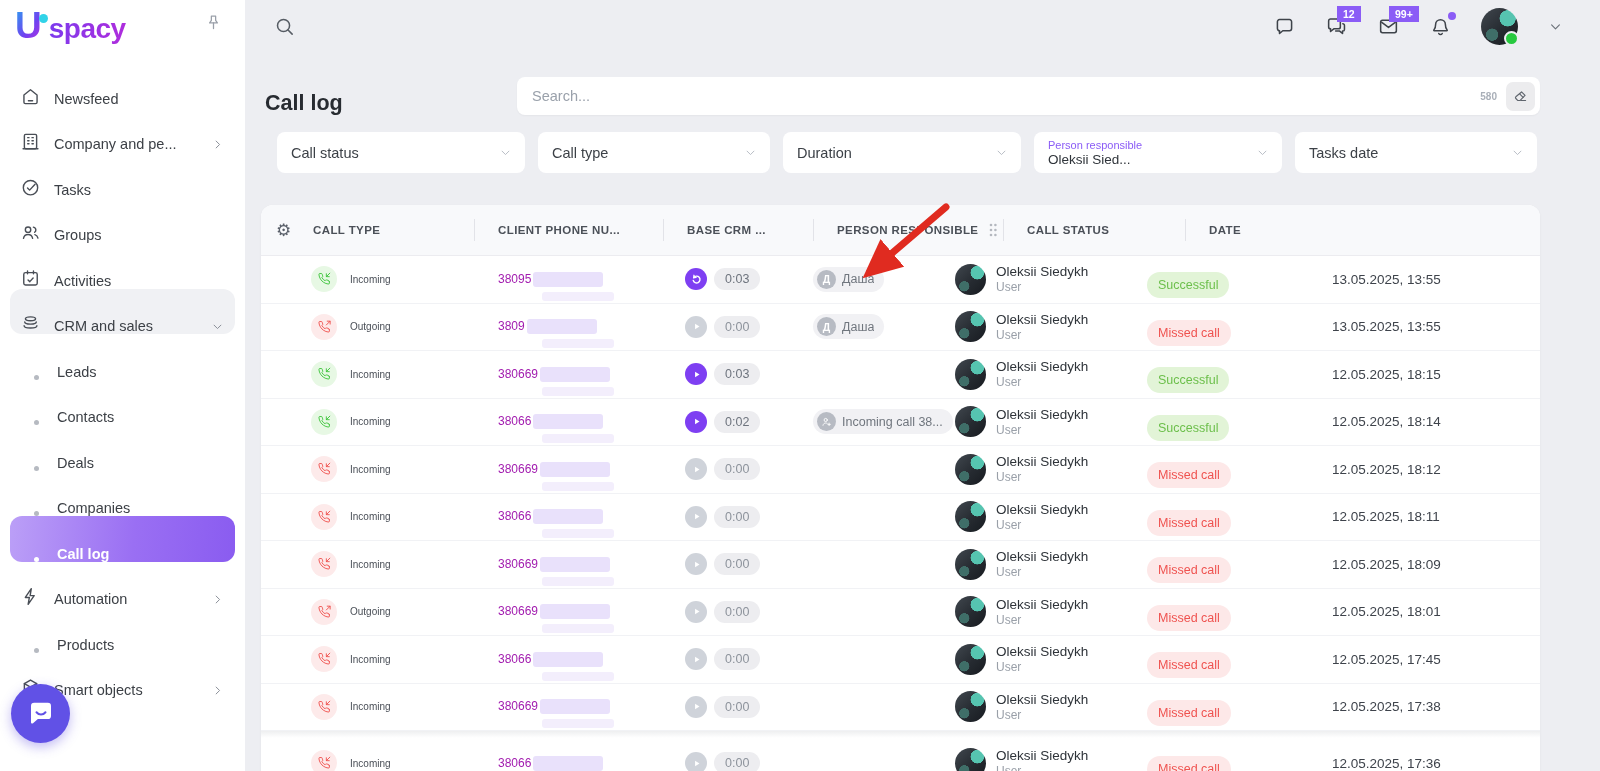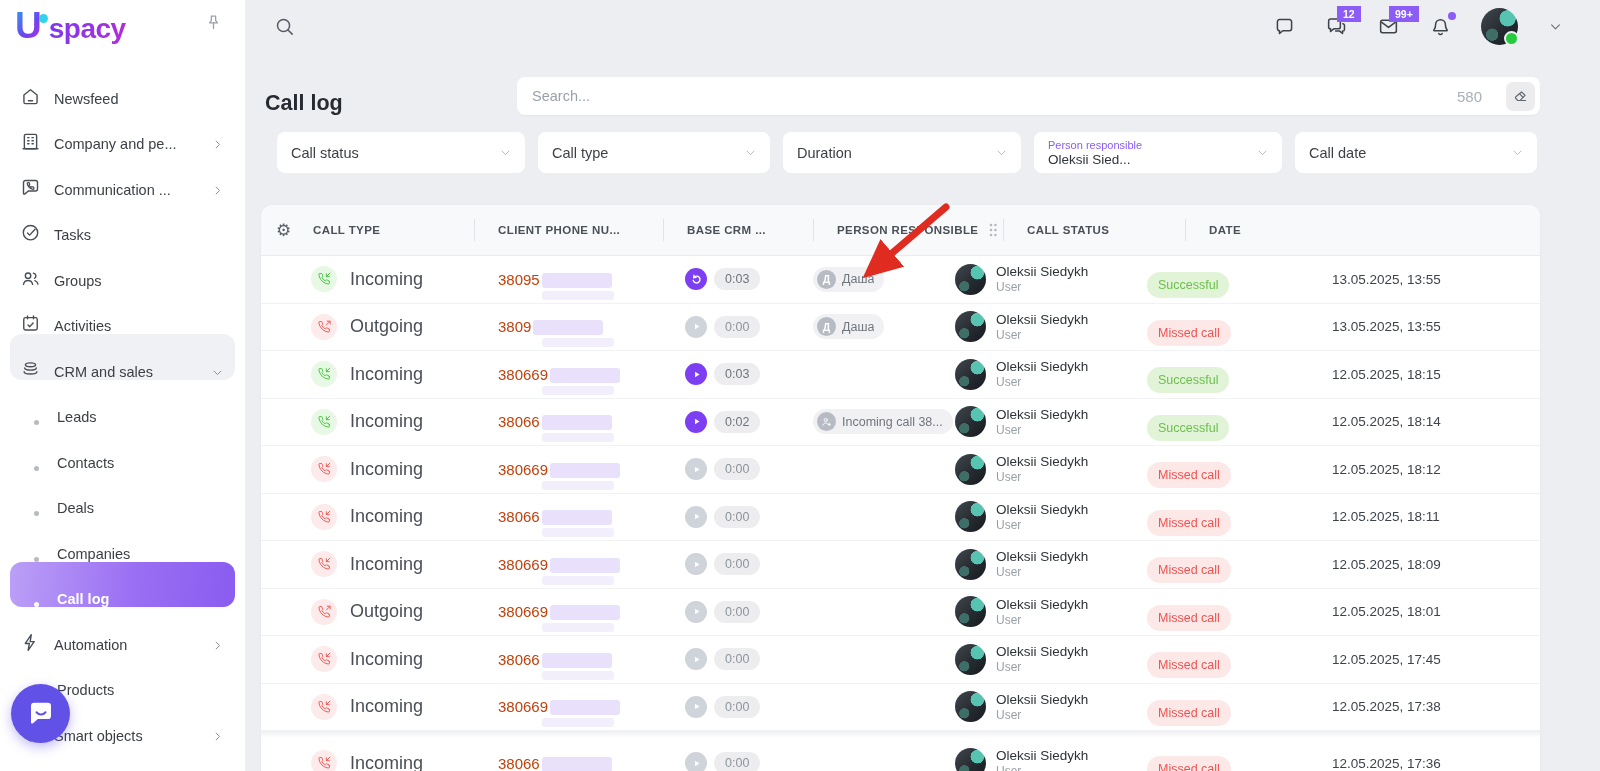--- a/index.html
+++ b/index.html
@@ -57,21 +57,21 @@
   .tb-chev{color:#6a7078;cursor:pointer;}
   .tb-chev svg{width:17px;height:17px;}
 
   
   .title{position:absolute;left:265px;top:77px;font-size:21.5px;font-weight:700;color:#272b31;}
   .searchbar{position:absolute;left:517px;top:77px;width:1023px;height:38px;background:#fff;border-radius:8px;
              display:flex;align-items:center;box-sizing:border-box;padding-right:5px;box-shadow:0 1px 2px rgba(0,0,0,.04);}
   .search-input{flex:1;border:none;outline:none;background:transparent;padding:0 15px;font-size:14.5px;color:#333;
                 font-family:inherit;}
   .search-input::placeholder{color:#9aa1ab;}
-  .count{color:#a9afb8;font-size:15px;margin-right:24px;}
+  .count{color:#a9afb8;font-size:10px;margin-right:9px;font-weight:bold;}
   .eraserbtn{width:29px;height:29px;border:none;border-radius:7px;background:#ececee;color:#5f656d;cursor:pointer;
              display:flex;align-items:center;justify-content:center;padding:0;}
   .eraserbtn svg{width:17px;height:17px;}
 
   
   .filters{position:absolute;left:277px;top:132px;display:flex;gap:13px;}
   .filter{height:41px;background:#fff;border-radius:8px;display:flex;align-items:center;cursor:pointer;
           padding:0 12px 0 14px;box-sizing:border-box;}
   .flabel{font-size:14.5px;color:#3c4147;}
   .fchev{margin-left:auto;color:#b9bec6;}
@@ -94,22 +94,22 @@
   .w4{width:190px;flex:none;}.w5{width:182px;flex:none;}.w6{flex:1;}
   .row{display:flex;height:46.5px;border-bottom:1px solid #f1f2f5;align-items:stretch;background:#fff;}
   .cell{box-sizing:border-box;padding-left:24px;display:flex;align-items:center;min-width:0;}
   .cell.c0{padding-left:50px;}.cell.c2{padding-left:22px;}.cell.c3{padding-left:23px;}
   .cell.c4{padding-left:15px;}.cell.c5{padding-left:17px;}.cell.c6{padding-left:20px;}
   .cticon{width:26px;height:26px;border-radius:50%;display:flex;align-items:center;justify-content:center;
           margin-right:13px;flex:none;}
   .cticon svg{width:14px;height:14px;}
   .cticon.success{background:#e7f8e4;color:#3ec43c;}
   .cticon.danger{background:#fdeaea;color:#ef5350;}
-  .ctlabel{font-size:18px;color:#4a4f57;}
-  .phone{font-size:15px;color:#c2410c;position:relative;display:flex;align-items:flex-end;cursor:pointer;}
+  .ctlabel{font-size:10px;color:#4a4f57;}
+  .phone{font-size:12px;color:#a21caf;position:relative;display:flex;align-items:flex-start;cursor:pointer;}
   .blur{display:inline-block;width:70px;height:15px;background:#e9e1fb;border-radius:3px;margin-left:2px;}
   .blur2{position:absolute;left:44px;top:20px;width:72px;height:9px;background:#f3eefc;border-radius:3px;}
   .recbtn{width:22px;height:22px;border-radius:50%;border:none;display:flex;align-items:center;justify-content:center;
           padding:0;flex:none;cursor:pointer;}
   .recbtn svg{width:13px;height:13px;}
   .recbtn.purple{background:#7e3ff2;}
   .recbtn.gray{background:#cfd3da;}
   .durpill{margin-left:7px;background:#ededf0;border-radius:12px;padding:4px 11px;font-size:12.5px;color:#8d939c;}
   .durpill.active{color:#6e747e;}
   .chip{display:flex;align-items:center;background:#f1f1f4;border-radius:14px;padding:3px 10px 3px 4px;
@@ -159,36 +159,20 @@
         </div>
         <div class="nav-item">
           <span class="nico">
             <svg class="sic" viewBox="0 0 24 24">
               <rect x="5" y="3.8" width="14" height="16.4" rx="1.5"></rect>
               <path d="M3.5 20.2h17"></path>
               <path d="M8.8 7.6h1.5M13.7 7.6h1.5M8.8 11.1h1.5M13.7 11.1h1.5M8.8 14.6h1.5M13.7 14.6h1.5"></path>
             </svg>
           </span>
           <span class="lbl">Company and pe...</span>
-          <span class="chev">
-            <svg class="sic" viewBox="0 0 24 24">
-              <path d="M9.8 6.5l5.5 5.5-5.5 5.5"></path>
-            </svg>
-          </span>
-        </div>
-        <div class="nav-item">
-          <span class="nico">
-            <svg class="sic" viewBox="0 0 24 24">
-              <path d="M4 6.3A2.3 2.3 0 0 1 6.3 4h11.4A2.3 2.3 0 0 1 20 6.3v7.4a2.3 2.3 0 0 1-2.3 2.3H9.6l-4 3.3c-.7.6-1.6.2-1.6-.8z"></path>
-              <g transform="translate(6.9,5.4) scale(0.42)" stroke-width="3.4">
-                <path d="M21.3 16.6v2.2a1.8 1.8 0 0 1-2 1.8 17.8 17.8 0 0 1-7.8-2.8 17.6 17.6 0 0 1-5.4-5.4A17.8 17.8 0 0 1 3.3 4.6a1.8 1.8 0 0 1 1.8-2h2.2a1.8 1.8 0 0 1 1.8 1.6c.1.9.3 1.7.6 2.5a1.8 1.8 0 0 1-.4 1.9l-.9 1a14.4 14.4 0 0 0 5.4 5.4l1-.9a1.8 1.8 0 0 1 1.9-.4c.8.3 1.6.5 2.5.6a1.8 1.8 0 0 1 1.6 1.9z"></path>
-              </g>
-            </svg>
-          </span>
-          <span class="lbl">Communication ...</span>
           <span class="chev">
             <svg class="sic" viewBox="0 0 24 24">
               <path d="M9.8 6.5l5.5 5.5-5.5 5.5"></path>
             </svg>
           </span>
         </div>
         <div class="nav-item">
           <span class="nico">
             <svg class="sic" viewBox="0 0 24 24">
               <circle cx="12" cy="12.2" r="8.2"></circle>
@@ -381,21 +365,21 @@
           <span class="fsmall">Person responsible</span>
           <span class="fvalue">Oleksii Sied...</span>
         </span>
         <span class="fchev">
           <svg class="sic" viewBox="0 0 24 24">
             <path d="M6.5 9.8l5.5 5.5 5.5-5.5"></path>
           </svg>
         </span>
       </div>
       <div class="filter" style="width: 242px;">
-        <span class="flabel">Call date</span>
+        <span class="flabel">Tasks date</span>
         <span class="fchev">
           <svg class="sic" viewBox="0 0 24 24">
             <path d="M6.5 9.8l5.5 5.5 5.5-5.5"></path>
           </svg>
         </span>
       </div>
     </div>
 
   <section class="table-card">
     <div class="thead" id="thead">

